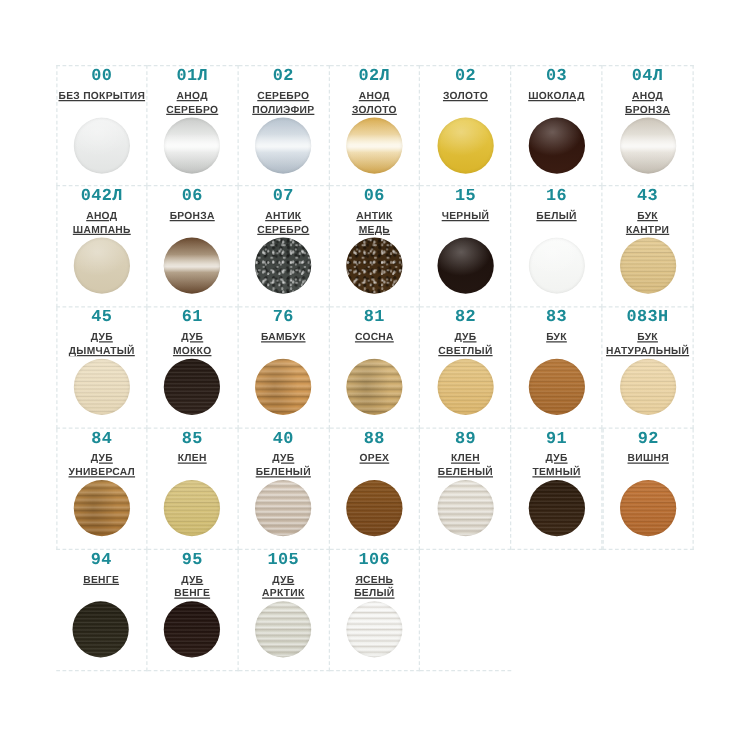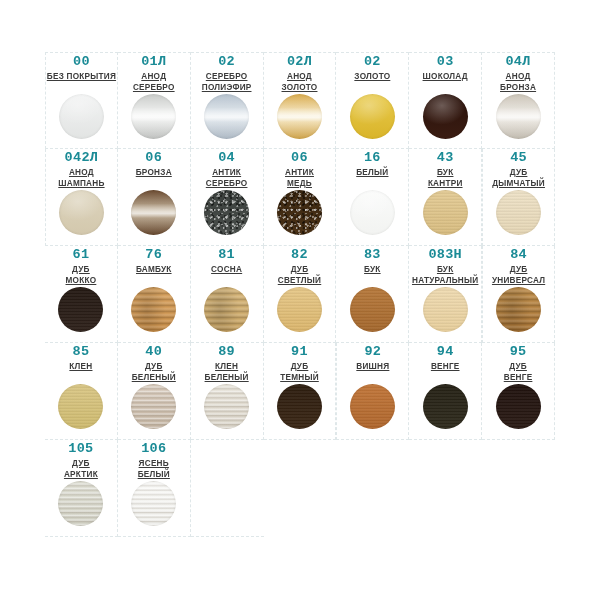--- a/index.html
+++ b/index.html
@@ -281,21 +281,21 @@
         <div class="swatch-code">06</div>
         <div class="swatch-name">БРОНЗА</div>
         <div class="swatch-disc-wrap">
           <div class="swatch-disc" style="background: linear-gradient(rgb(106, 74, 48) 0%, rgb(196, 180, 154) 48%, rgb(106, 74, 48) 100%);">
             <div class="tex tex-metal"></div>
             <div class="disc-edge"></div>
           </div>
         </div>
       </div>
       <div class="swatch-cell">
-        <div class="swatch-code">04</div>
+        <div class="swatch-code">07</div>
         <div class="swatch-name">АНТИК
 СЕРЕБРО</div>
         <div class="swatch-disc-wrap">
           <div class="swatch-disc" style="background: linear-gradient(rgb(58, 63, 60) 0%, rgb(74, 79, 76) 100%);">
             <div class="tex tex-speckle"></div>
             <div class="disc-edge"></div>
           </div>
         </div>
       </div>
       <div class="swatch-cell">
@@ -303,20 +303,30 @@
         <div class="swatch-name">АНТИК
 МЕДЬ</div>
         <div class="swatch-disc-wrap">
           <div class="swatch-disc" style="background: linear-gradient(rgb(58, 38, 16) 0%, rgb(74, 49, 22) 100%);">
             <div class="tex tex-speckle"></div>
             <div class="disc-edge"></div>
           </div>
         </div>
       </div>
       <div class="swatch-cell">
+        <div class="swatch-code">15</div>
+        <div class="swatch-name">ЧЕРНЫЙ</div>
+        <div class="swatch-disc-wrap">
+          <div class="swatch-disc" style="background: linear-gradient(rgb(27, 16, 12) 0%, rgb(35, 22, 17) 100%);">
+            <div class="tex tex-gloss"></div>
+            <div class="disc-edge"></div>
+          </div>
+        </div>
+      </div>
+      <div class="swatch-cell">
         <div class="swatch-code">16</div>
         <div class="swatch-name">БЕЛЫЙ</div>
         <div class="swatch-disc-wrap">
           <div class="swatch-disc" style="background: linear-gradient(rgb(250, 251, 250) 0%, rgb(242, 243, 241) 100%);">
             <div class="tex tex-gloss"></div>
             <div class="disc-edge"></div>
           </div>
         </div>
       </div>
       <div class="swatch-cell">
@@ -430,20 +440,30 @@
         <div class="swatch-name">ДУБ
 БЕЛЕНЫЙ</div>
         <div class="swatch-disc-wrap">
           <div class="swatch-disc" style="background: linear-gradient(rgb(213, 200, 185) 0%, rgb(194, 178, 160) 100%);">
             <div class="tex tex-limed"></div>
             <div class="disc-edge"></div>
           </div>
         </div>
       </div>
       <div class="swatch-cell">
+        <div class="swatch-code">88</div>
+        <div class="swatch-name">ОРЕХ</div>
+        <div class="swatch-disc-wrap">
+          <div class="swatch-disc" style="background: linear-gradient(rgb(135, 84, 31) 0%, rgb(117, 69, 26) 100%);">
+            <div class="tex tex-grain"></div>
+            <div class="disc-edge"></div>
+          </div>
+        </div>
+      </div>
+      <div class="swatch-cell">
         <div class="swatch-code">89</div>
         <div class="swatch-name">КЛЕН
 БЕЛЕНЫЙ</div>
         <div class="swatch-disc-wrap">
           <div class="swatch-disc" style="background: linear-gradient(rgb(230, 226, 216) 0%, rgb(216, 210, 198) 100%);">
             <div class="tex tex-limed"></div>
             <div class="disc-edge"></div>
           </div>
         </div>
       </div>

